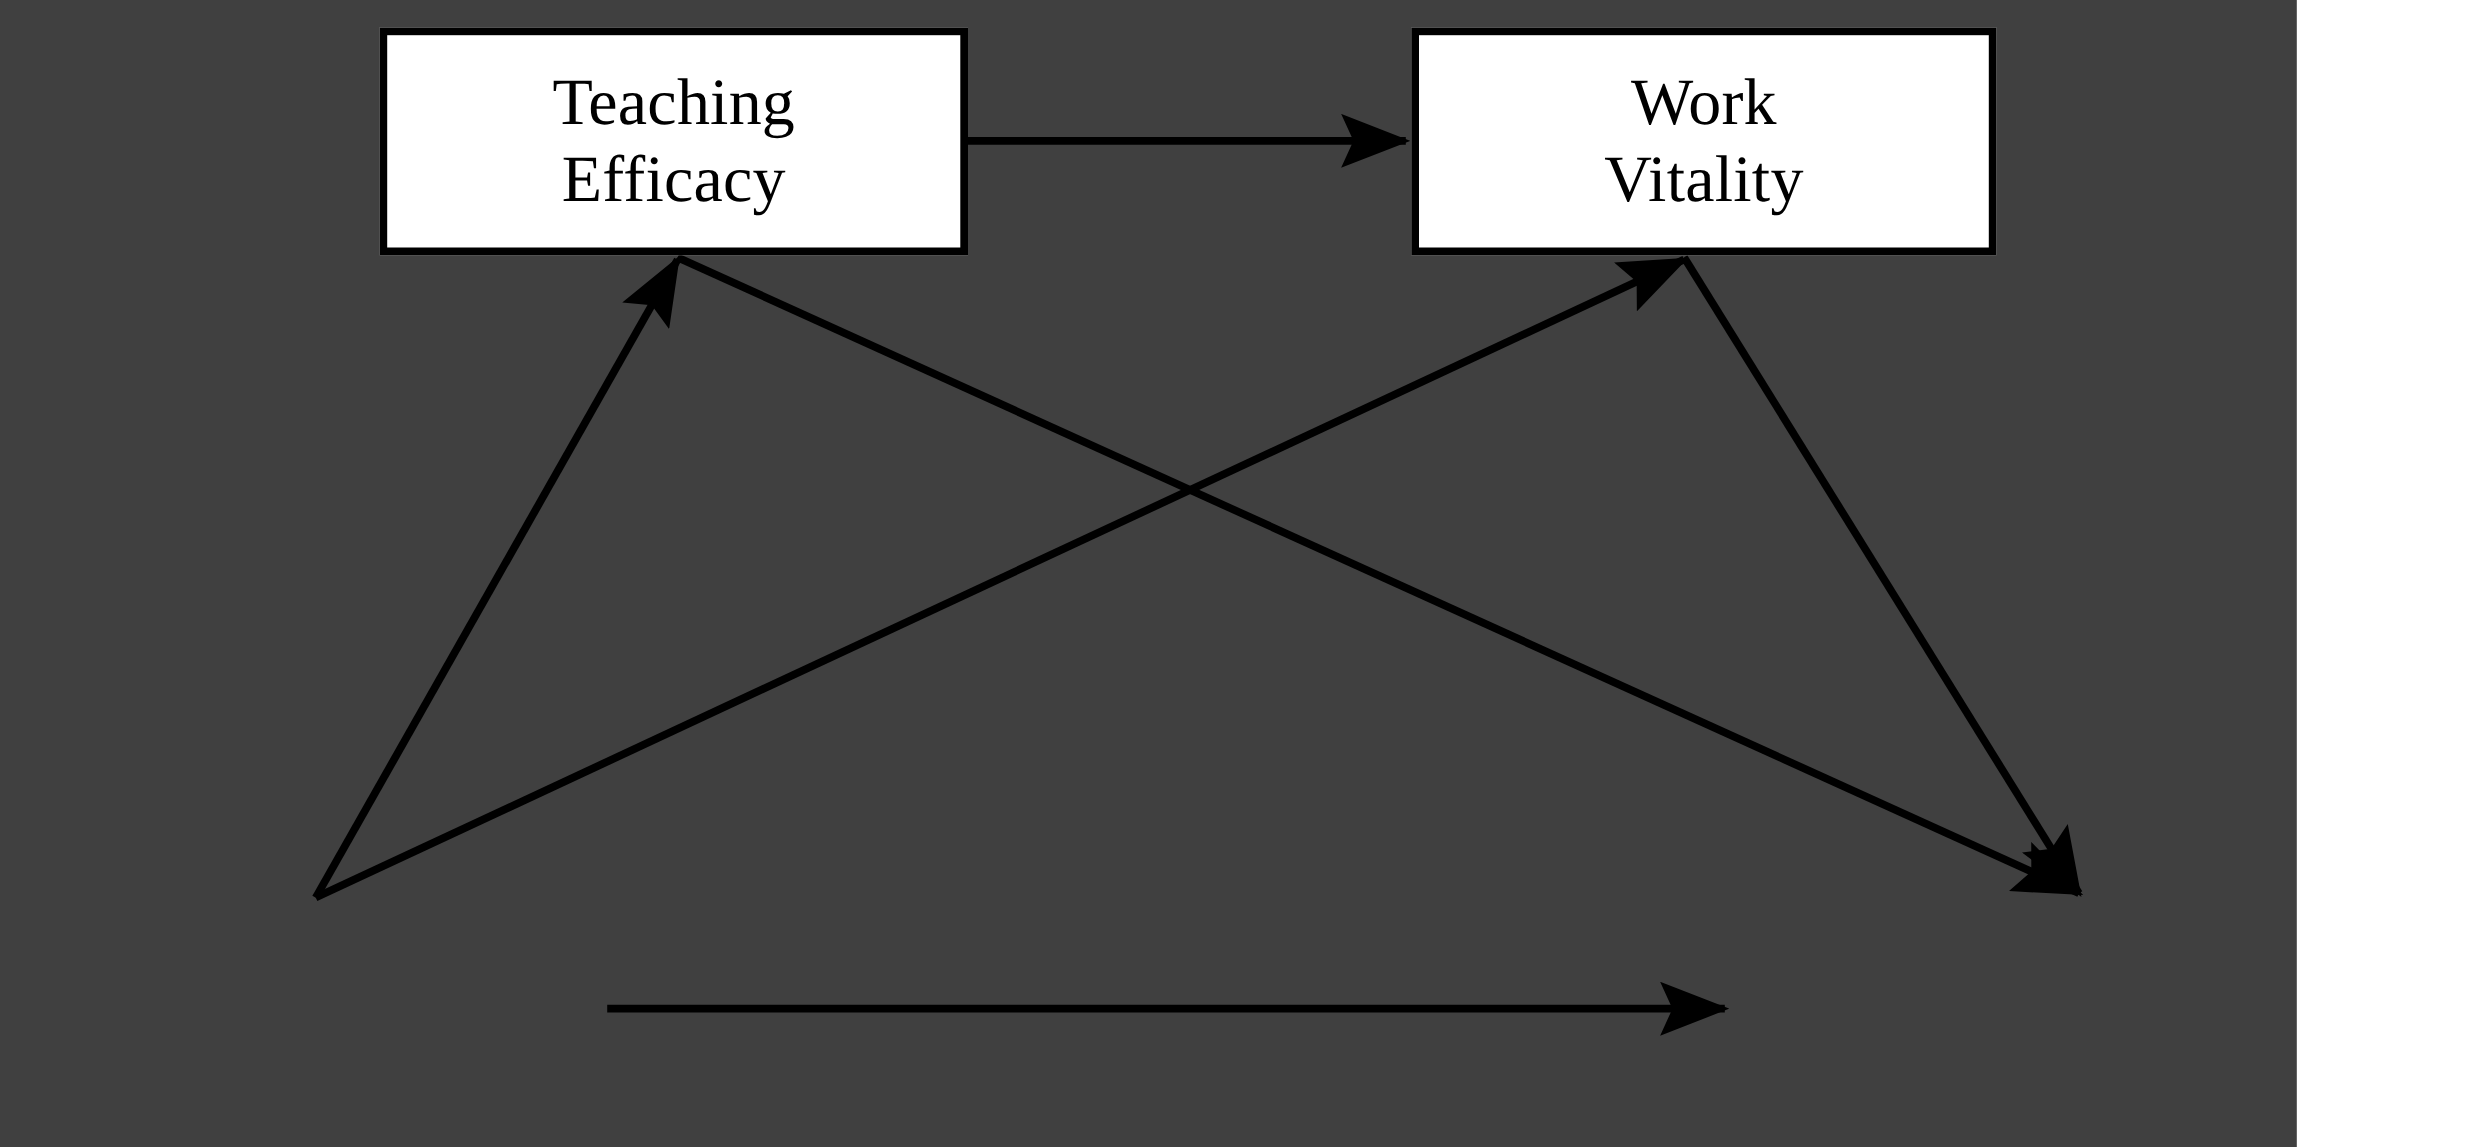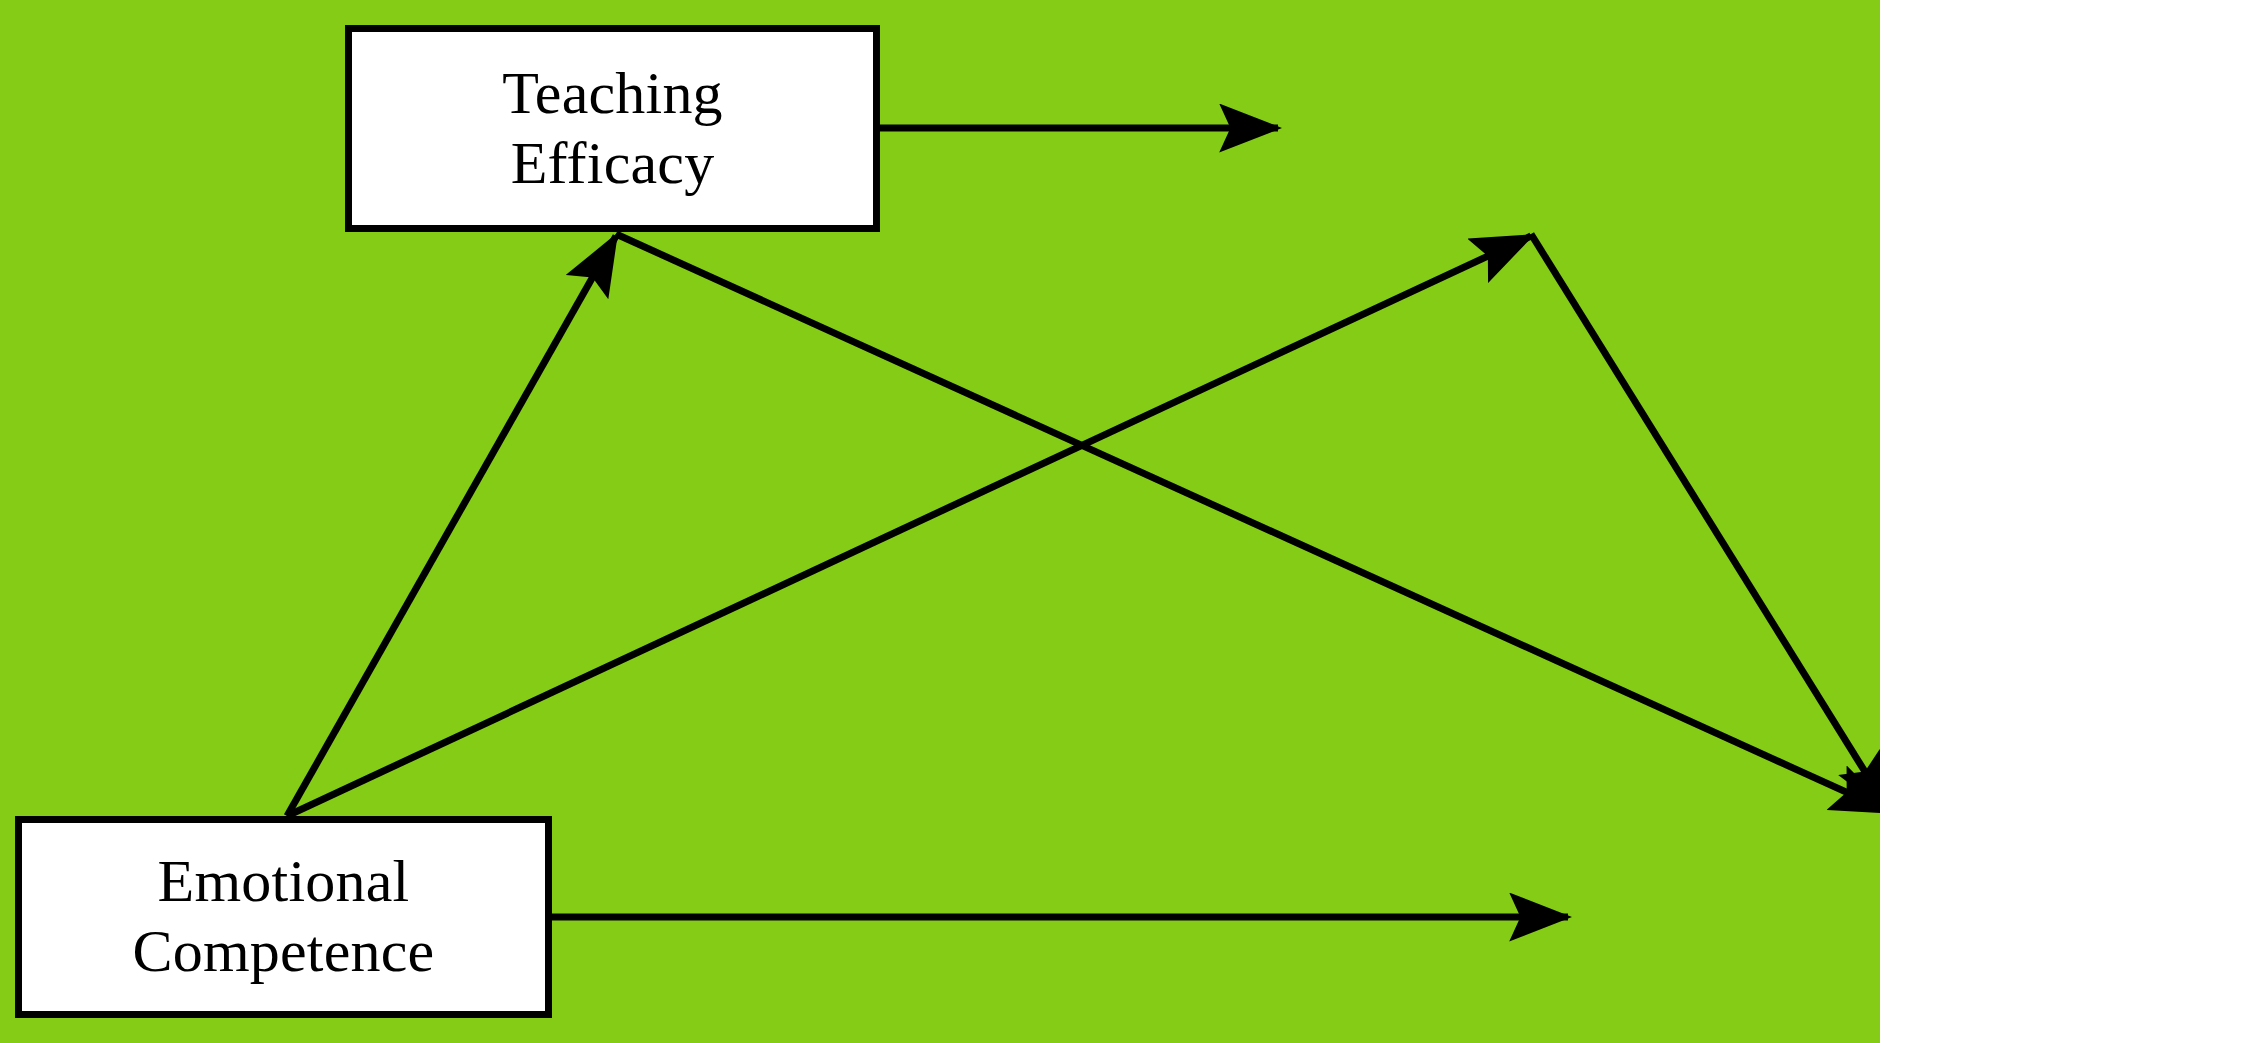--- a/index.html
+++ b/index.html
@@ -5,23 +5,23 @@
   html, body {
     margin: 0;
     padding: 0;
     background: #ffffff;
   }
   body {
     font-family: "Liberation Serif", "DejaVu Serif", serif;
   }
   #canvas {
     position: relative;
-    width: 1880px;
+    width: 2088px;
     height: 1043px;
-    background: #84cc16;
+    background: #404040;
     overflow: hidden;
   }
   #edges {
     position: absolute;
     left: 0;
     top: 0;
     width: 2252px;
     height: 1043px;
   }
   .node {
@@ -71,20 +71,20 @@
     <line class="edge" x1="616" y1="234" x2="1890" y2="812" stroke="#000000" stroke-width="7" marker-end="url(#arrowhead)"></line>
 
     <line class="edge" x1="1531" y1="234" x2="1890" y2="812" stroke="#000000" stroke-width="7" marker-end="url(#arrowhead)"></line>
   </svg>
 
   <div class="node" id="node-teaching-efficacy" style="left: 345px; top: 25px; width: 535px; height: 207px;">
     <span class="node-label">Teaching
 Efficacy</span>
   </div>
 
+  <div class="node" id="node-work-vitality" style="left: 1283px; top: 25px; width: 532px; height: 207px;">
+    <span class="node-label">Work
+Vitality</span>
+  </div>
 
-  <div class="node" id="node-emotional-competence" style="left: 15px; top: 816px; width: 537px; height: 202px;">
-    <span class="node-label">Emotional
-Competence</span>
-  </div>
 
 
 </div>
 
 </body></html>

